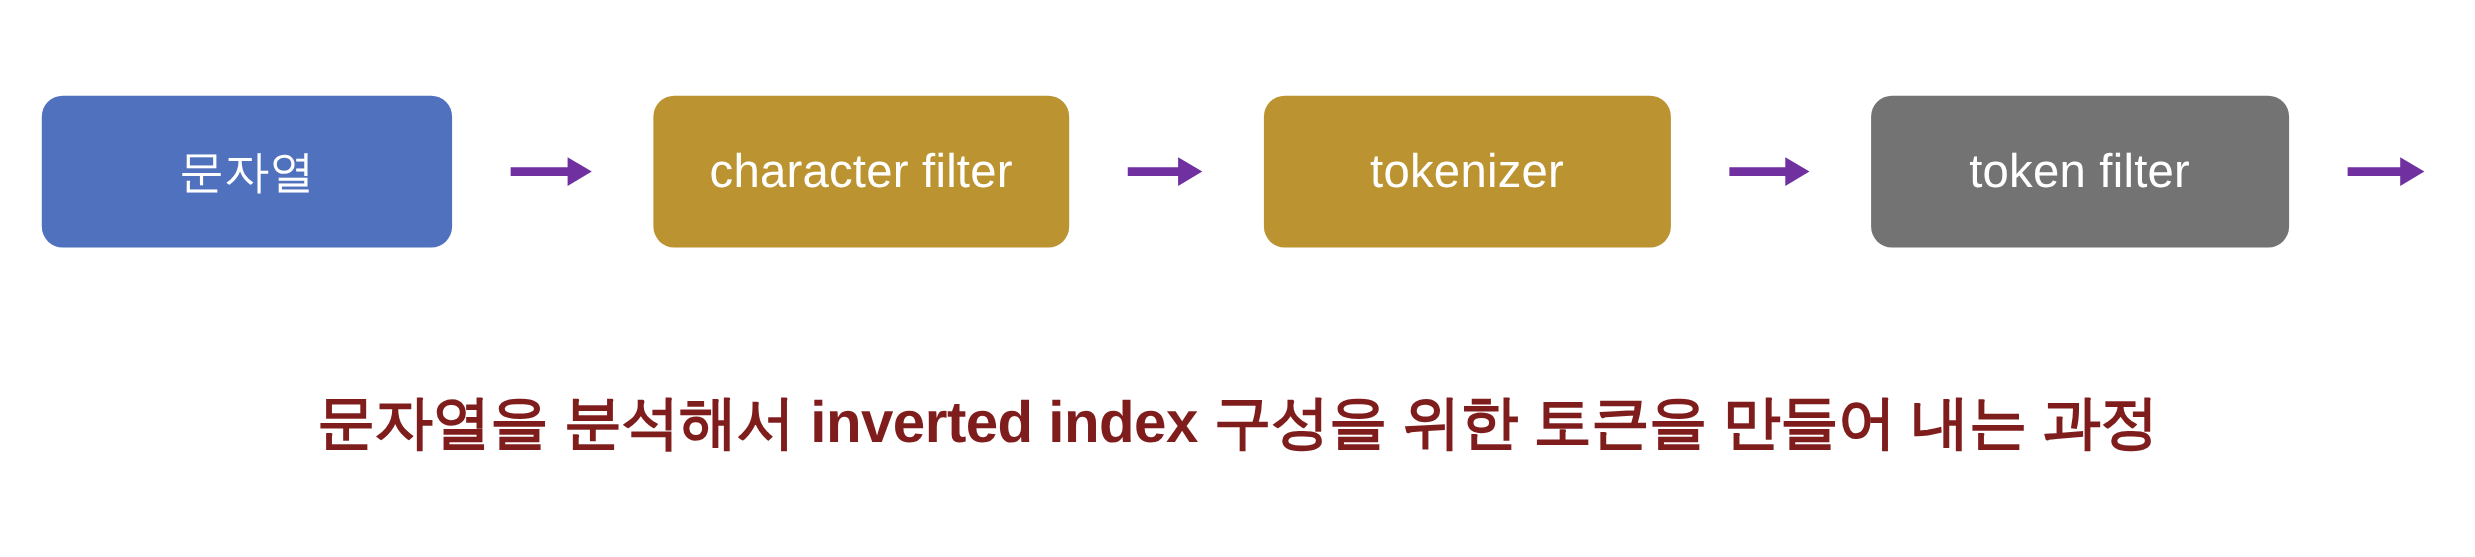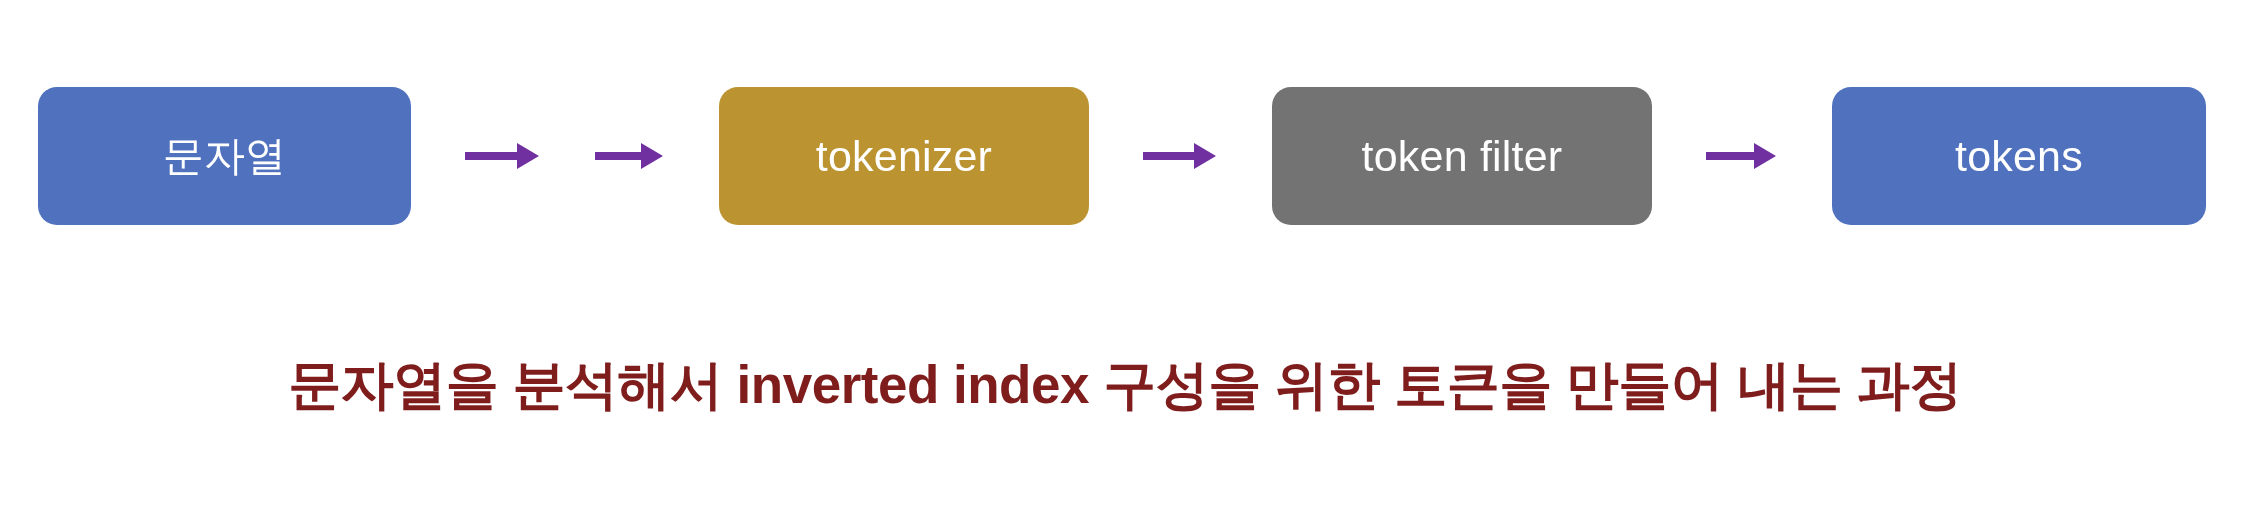--- a/index.html
+++ b/index.html
@@ -99,20 +99,23 @@
     </div>
 
     <div class="connector">
       <span>
         <svg width="76" height="34" viewBox="0 0 76 34" aria-hidden="true">
           <path d="M0 13 H52 V4 L74 17 L52 30 V21 H0 Z" fill="#7030A0"></path>
         </svg>
       </span>
     </div>
 
+    <div class="node" style="width:378px;background:#BB9330;">
+      <span class="node-label">character filter</span>
+    </div>
 
     <div class="connector">
       <span>
         <svg width="70" height="34" viewBox="0 0 70 34" aria-hidden="true">
           <path d="M0 13 H46 V4 L68 17 L46 30 V21 H0 Z" fill="#7030A0"></path>
         </svg>
       </span>
     </div>
 
     <div class="node" style="width:370px;background:#BB9330;text-align:center;">
@@ -132,21 +135,18 @@
     </div>
 
     <div class="connector">
       <span>
         <svg width="72" height="34" viewBox="0 0 72 34" aria-hidden="true">
           <path d="M0 13 H48 V4 L70 17 L48 30 V21 H0 Z" fill="#7030A0"></path>
         </svg>
       </span>
     </div>
 
-    <div class="node" style="width:374px;background:#4F71BE;">
-      <span class="node-label">tokens</span>
-    </div>
 
   </div>
 
   <div class="caption">문자열을 분석해서 inverted index 구성을 위한 토큰을 만들어 내는 과정</div>
 
 </div>
 
 </body></html>

